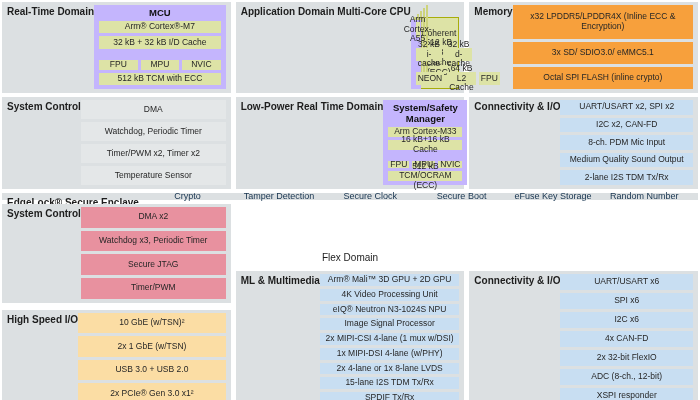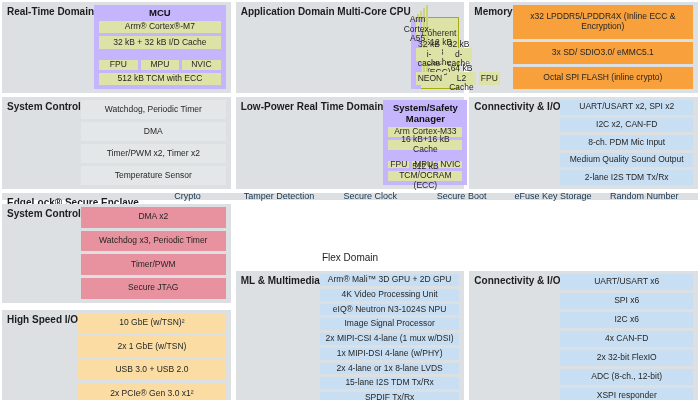--- a/index.html
+++ b/index.html
@@ -101,22 +101,22 @@
         <div class="r orange">Octal SPI FLASH (inline crypto)</div>
       </div>
     </section>
   </div>
 
   <div class="grid3 mid-grid">
 
     <section class="panel">
       <div class="panel-title">System Control</div>
       <div class="panel-body">
+        <div class="r gray-row">DMA</div>
         <div class="r gray-row">Watchdog, Periodic Timer</div>
-        <div class="r gray-row">DMA</div>
         <div class="r gray-row">Timer/PWM x2, Timer x2</div>
         <div class="r gray-row">Temperature Sensor</div>
       </div>
     </section>
 
     <section class="panel">
       <div class="panel-title">Low-Power Real Time Domain</div>
       <div class="olive-block">
         <div class="olive-title">System/Safety Manager</div>
         <div class="r lime">Arm Cortex-M33</div>
@@ -155,22 +155,22 @@
   </section>
 
   <div class="grid3 bottom-grid">
 
     <div class="col">
       <section class="panel">
         <div class="panel-title">System Control</div>
         <div class="panel-body">
           <div class="r pink">DMA x2</div>
           <div class="r pink">Watchdog x3, Periodic Timer</div>
+          <div class="r pink">Secure JTAG</div>
           <div class="r pink">Timer/PWM</div>
-          <div class="r pink">Secure JTAG</div>
         </div>
       </section>
       <section class="panel">
         <div class="panel-title">High Speed I/O</div>
         <div class="panel-body">
           <div class="r cream">10 GbE (w/TSN)²</div>
           <div class="r cream">2x 1 GbE (w/TSN)</div>
           <div class="r cream">USB 3.0 + USB 2.0</div>
           <div class="r cream">2x PCIe® Gen 3.0 x1²</div>
         </div>

